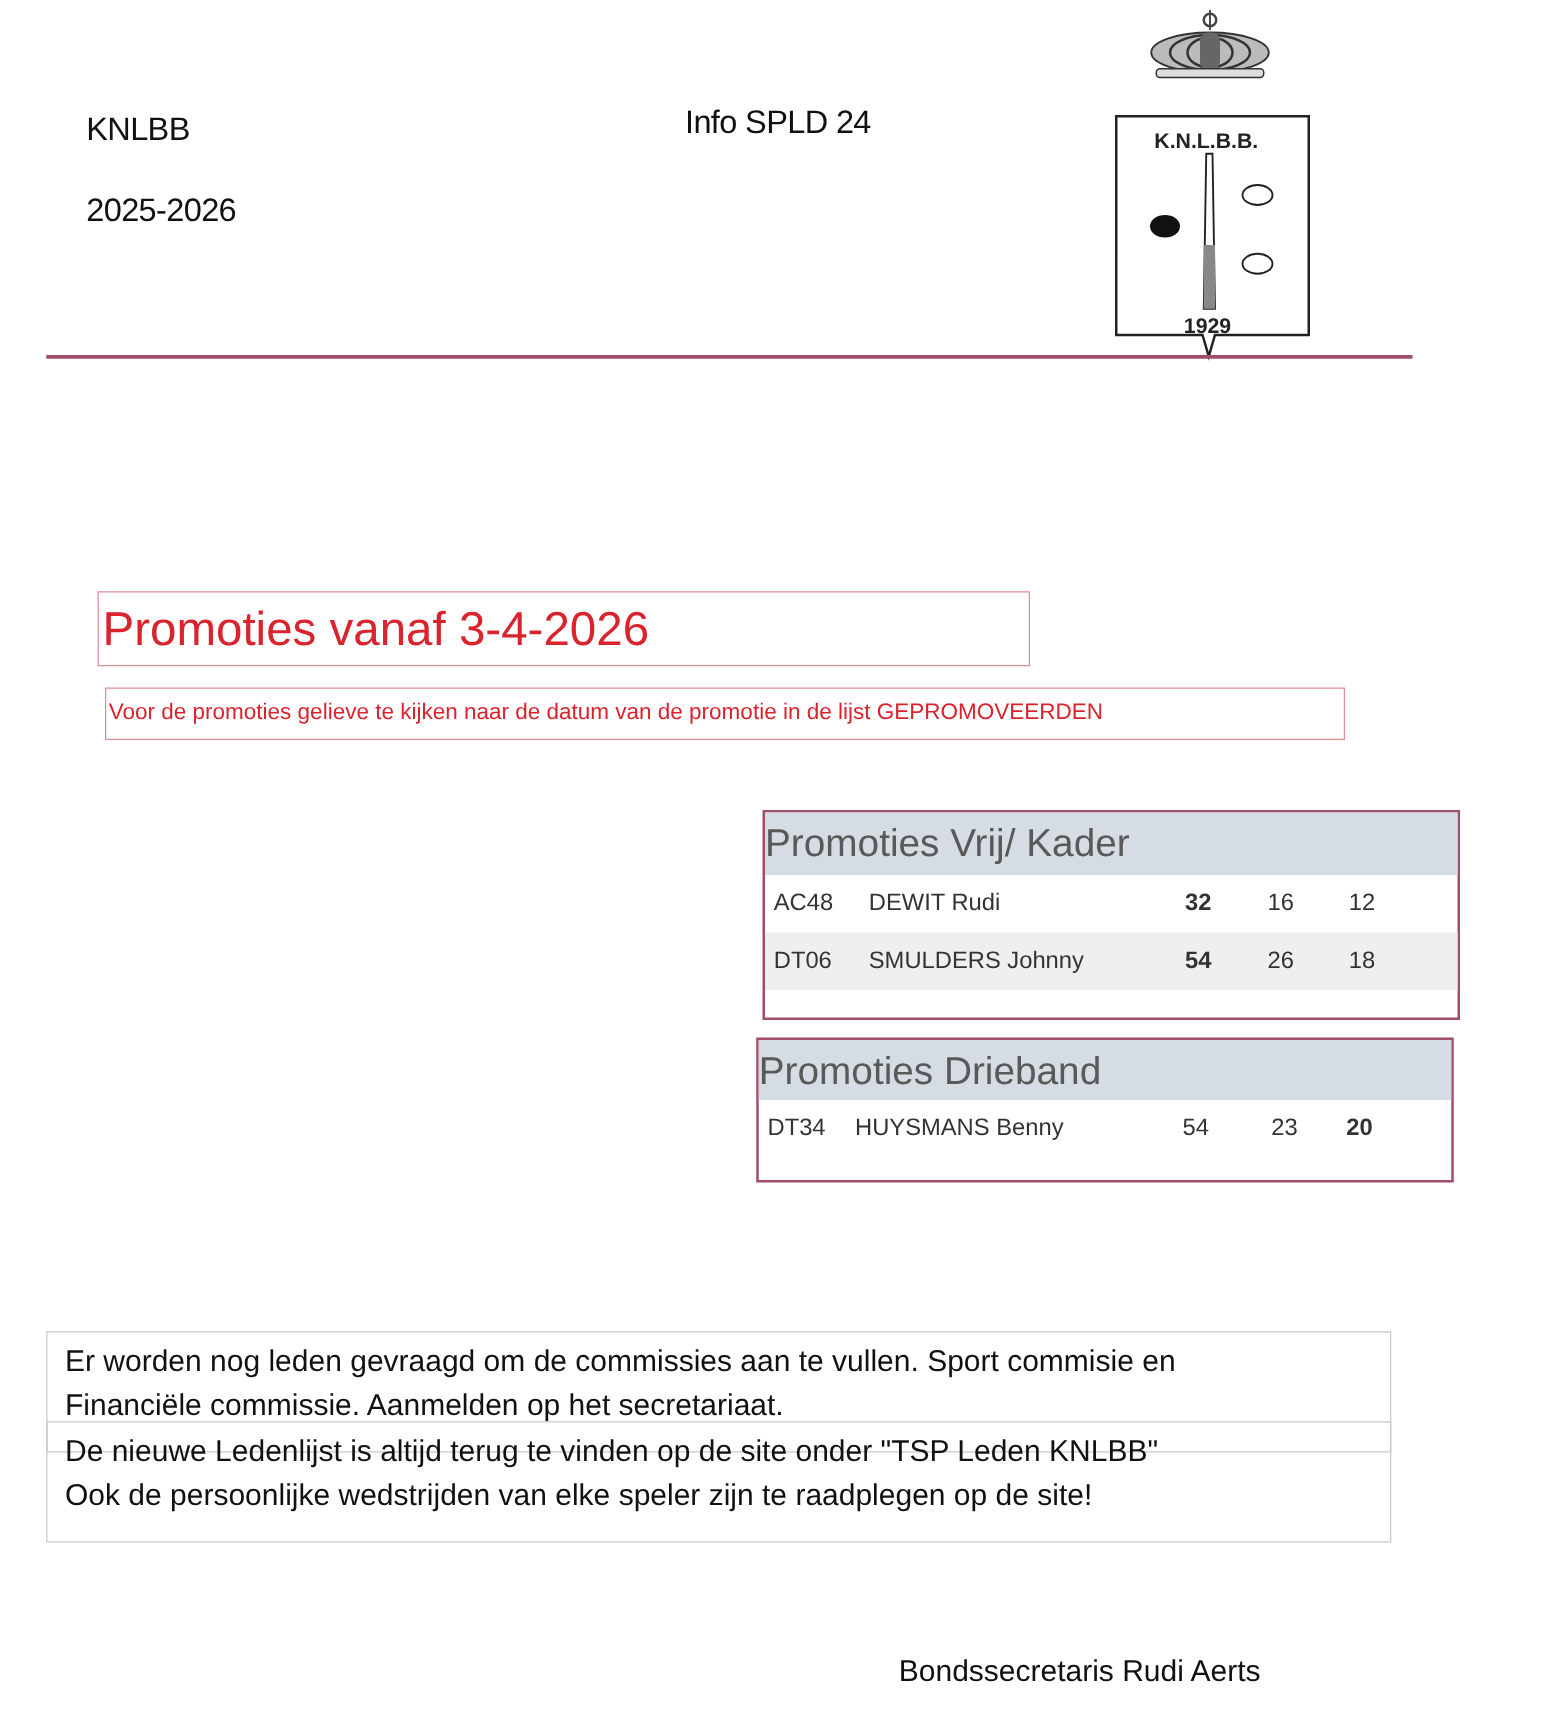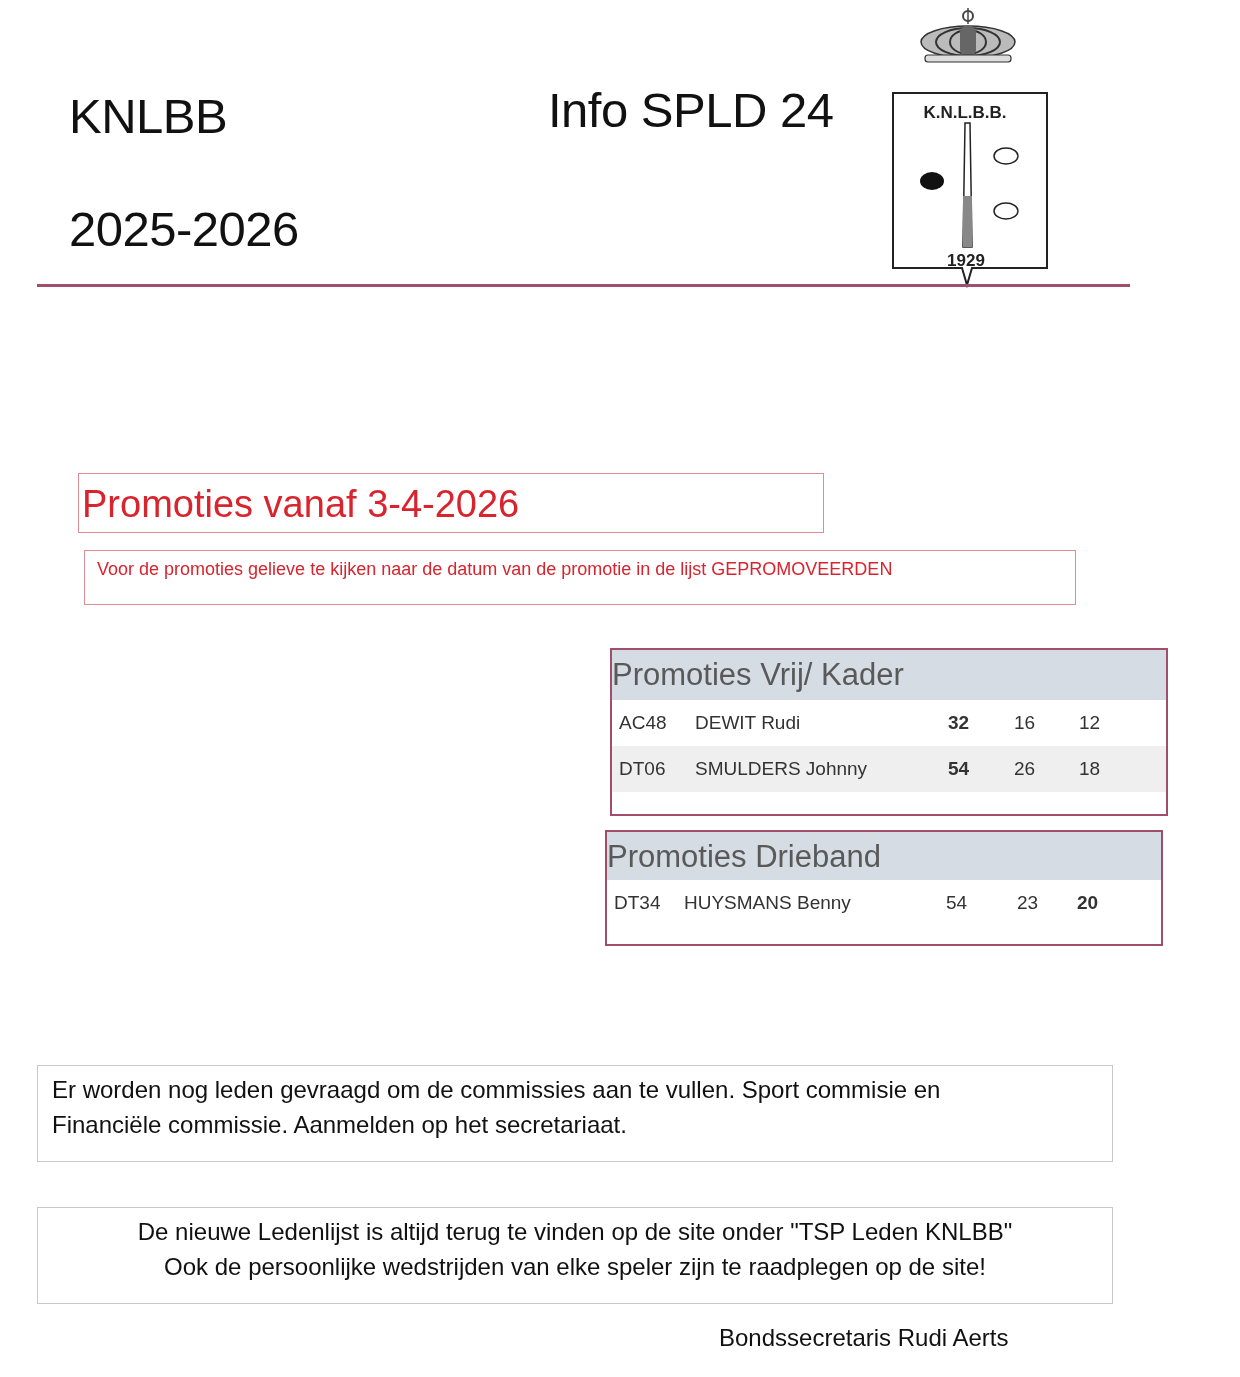--- a/index.html
+++ b/index.html
@@ -1,40 +1,40 @@
 <!DOCTYPE html>
 <html><head>
 <meta charset="utf-8">
 <style>
   html, body { margin:0; padding:0; background:#ffffff; }
   body { width:1240px; height:1377px; position:relative; overflow:hidden;
          font-family:"Liberation Sans", "DejaVu Sans", sans-serif; color:#000; }
   .abs { position:absolute; }
-  .hdr { font-size:49px; letter-spacing:-0.5px; color:#111; }
+  .hdr { font-size:26px; letter-spacing:-0.5px; color:#111; }
   .rule { left:37px; top:284px; width:1093px; height:3px; background:#a04e6c; }
   .logo { left:880px; top:0px; width:170px; height:290px; }
   .redtitle { left:78px; top:473px; width:746px; height:60px; border:1px solid #e08c94;
               color:#d9232d; font-size:38px; line-height:60px; padding-left:3px; box-sizing:border-box; }
-  .rednote { left:84px; top:550px; width:992px; height:55px; border:1px solid #e08c94;
-             color:#d9232d; font-size:18px; line-height:36px; padding-left:12px; box-sizing:border-box; }
+  .rednote { left:84px; top:550px; width:992px; height:42px; border:1px solid #e08c94;
+             color:#d9232d; font-size:18px; line-height:36px; padding-left:2px; box-sizing:border-box; }
   .ptable { border:2px solid #a04e6c; background:#fff; box-sizing:border-box; }
   .ptable .thead { background:#d6dce4; color:#595959; font-size:31px; height:50px; line-height:50px; }
   .prow { position:relative; height:46px; font-size:19px; color:#333; line-height:46px;padding-left:32px; }
   .prow.alt { background:#efefef; }
   .prow span { position:absolute; }
   .prow .b { font-weight:bold; }
   .box { left:37px; width:1076px; border:1px solid #c8c8c8; box-sizing:border-box;
          font-size:24px; line-height:35px; padding:6px 14px; color:#111; }
   .sig { left:719px; top:1324px; font-size:24px; color:#111; }
 </style>
 </head>
 <body>
 
 <div class="abs hdr" style="left:69px;top:88px;">KNLBB</div>
-<div class="abs hdr" style="left:69px;top:153px;margin-top:48px;">2025-2026</div>
+<div class="abs hdr" style="left:69px;top:153px;">2025-2026</div>
 <div class="abs hdr" style="left:548px;top:82px;">Info SPLD 24</div>
 
 <div class="abs logo">
   <svg width="170" height="290" viewBox="0 0 170 290">
 
     <circle cx="88" cy="16" r="5" fill="none" stroke="#444" stroke-width="2"></circle>
     <line x1="88" y1="8" x2="88" y2="24" stroke="#444" stroke-width="1.5"></line>
     <ellipse cx="88" cy="42" rx="47" ry="16" fill="#bbb" stroke="#333" stroke-width="1.5"></ellipse>
     <ellipse cx="88" cy="42" rx="32" ry="14" fill="none" stroke="#333" stroke-width="2"></ellipse>
     <ellipse cx="88" cy="42" rx="18" ry="12" fill="none" stroke="#333" stroke-width="2"></ellipse>
@@ -85,18 +85,18 @@
     <span style="left:339px">54</span>
     <span style="left:410px">23</span>
     <span class="b" style="left:470px">20</span>
   </div>
 </div>
 
 <div class="abs box" style="top:1065px;height:97px;">
   <div>Er worden  nog leden gevraagd om de commissies aan te vullen. Sport commisie en</div>
   <div>Financiële commissie.   Aanmelden op het secretariaat.</div>
 </div>
-<div class="abs box" style="top:1207px;height:97px;text-align:center;">
+<div class="abs box" style="top:1137px;height:97px;">
   <div>De nieuwe  Ledenlijst is altijd terug te vinden op de site  onder "TSP Leden KNLBB"</div>
   <div>Ook de persoonlijke wedstrijden van elke speler zijn te raadplegen op de site!</div>
 </div>
 
 <div class="abs sig">Bondssecretaris Rudi Aerts</div>
 
 </body></html>

